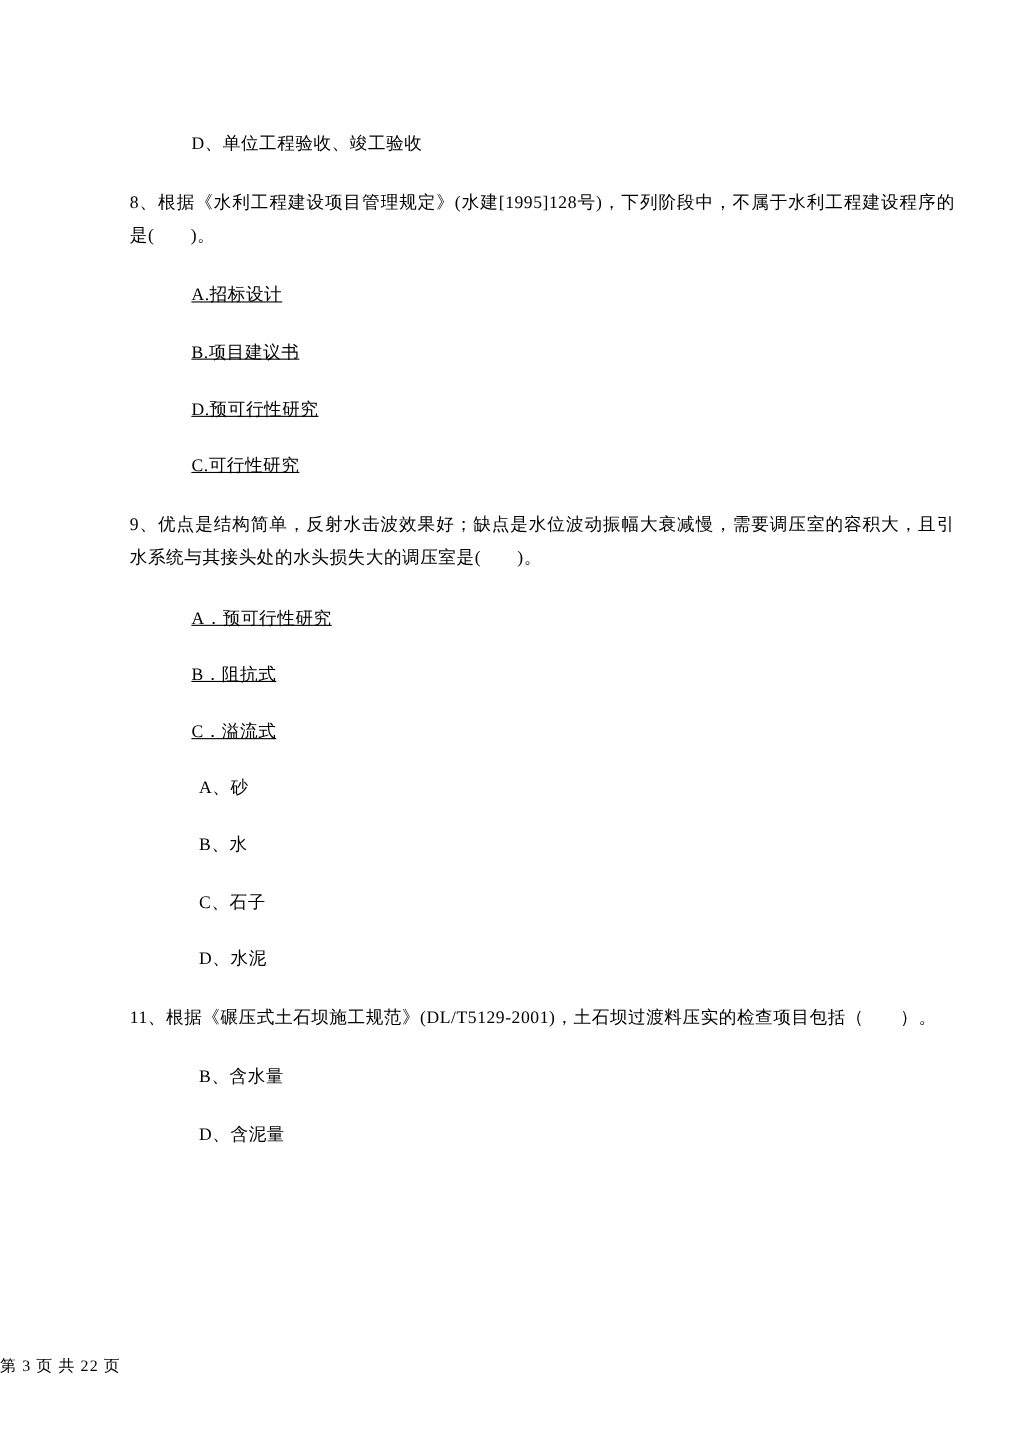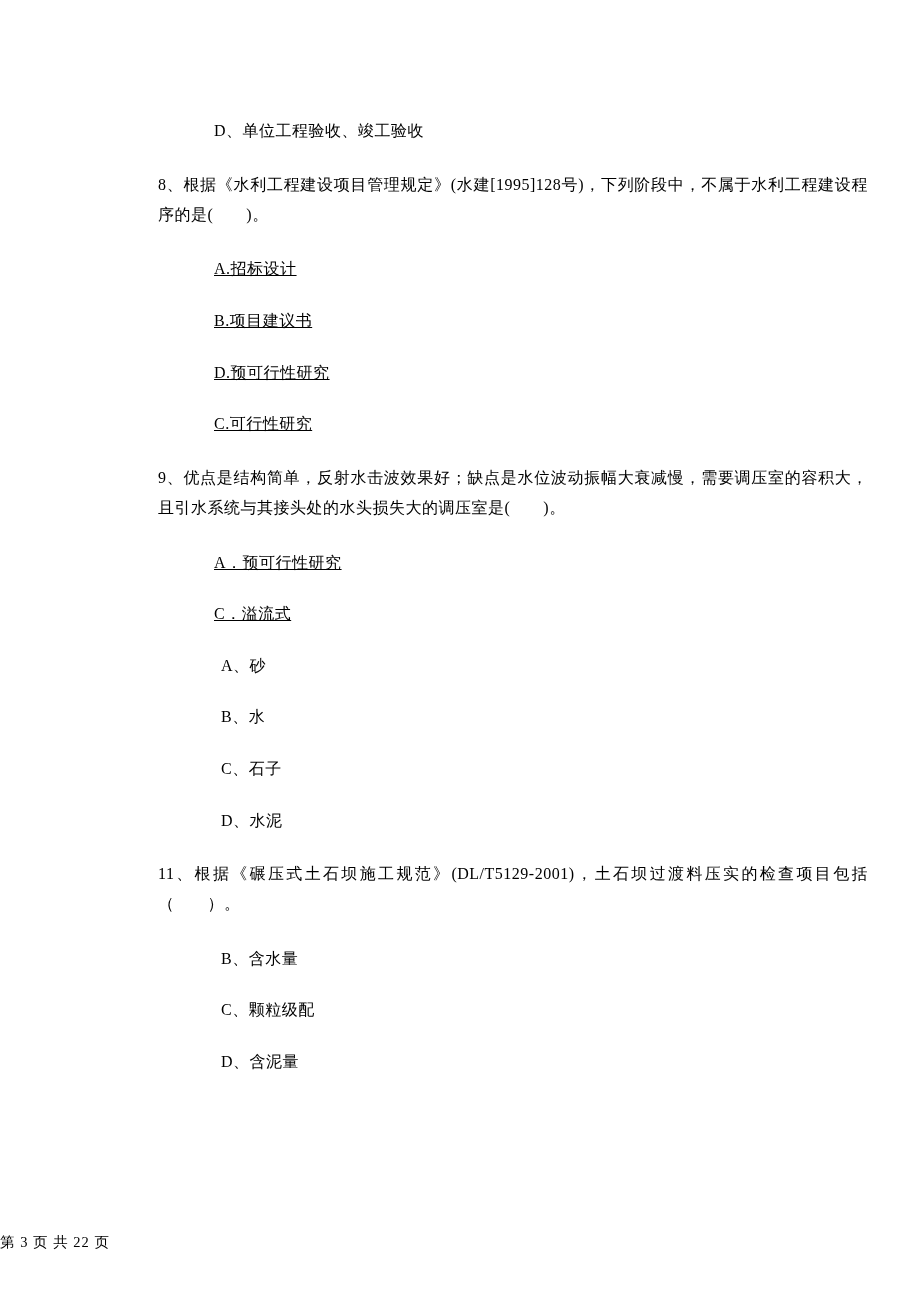--- a/index.html
+++ b/index.html
@@ -12,21 +12,20 @@
       height: 1302px;
       background: #ffffff;
       font-family: "SimSun", "宋体", serif;
       font-size: 16px;
       color: #000000;
       line-height: 1.6;
       position: relative;
     }
     .content {
       padding: 118px 52px 0 118px;
-      margin-left: 40px;
     }
     .option-single {
       margin-left: 56px;
       margin-bottom: 26px;
       letter-spacing: 0.5px;
     }
     .question {
       margin-bottom: 26px;
       text-align: justify;
       letter-spacing: 0.5px;
@@ -60,27 +59,27 @@
   <div class="option-single">D、单位工程验收、竣工验收</div>
 
   <div class="question">8、根据《水利工程建设项目管理规定》(水建[1995]128号)，下列阶段中，不属于水利工程建设程序的是(　　)。</div>
   <div class="option">A.招标设计</div>
   <div class="option">B.项目建议书</div>
   <div class="option">D.预可行性研究</div>
   <div class="option">C.可行性研究</div>
 
   <div class="question">9、优点是结构简单，反射水击波效果好；缺点是水位波动振幅大衰减慢，需要调压室的容积大，且引水系统与其接头处的水头损失大的调压室是(　　)。</div>
   <div class="option">A．预可行性研究</div>
+  <div class="option">B．阻抗式</div>
   <div class="option">C．溢流式</div>
 
   <div class="option-alt">A、砂</div>
   <div class="option-alt">B、水</div>
   <div class="option-alt">C、石子</div>
   <div class="option-alt">D、水泥</div>
 
   <div class="question">11、根据《碾压式土石坝施工规范》(DL/T5129-2001)，土石坝过渡料压实的检查项目包括（　　）。</div>
   <div class="option-alt">B、含水量</div>
-  <div class="option-alt">C、颗粒级配</div>
   <div class="option-alt">D、含泥量</div>
 
 </div>
 
 <div class="footer">第 3 页 共 22 页</div>
 
 </body></html>

